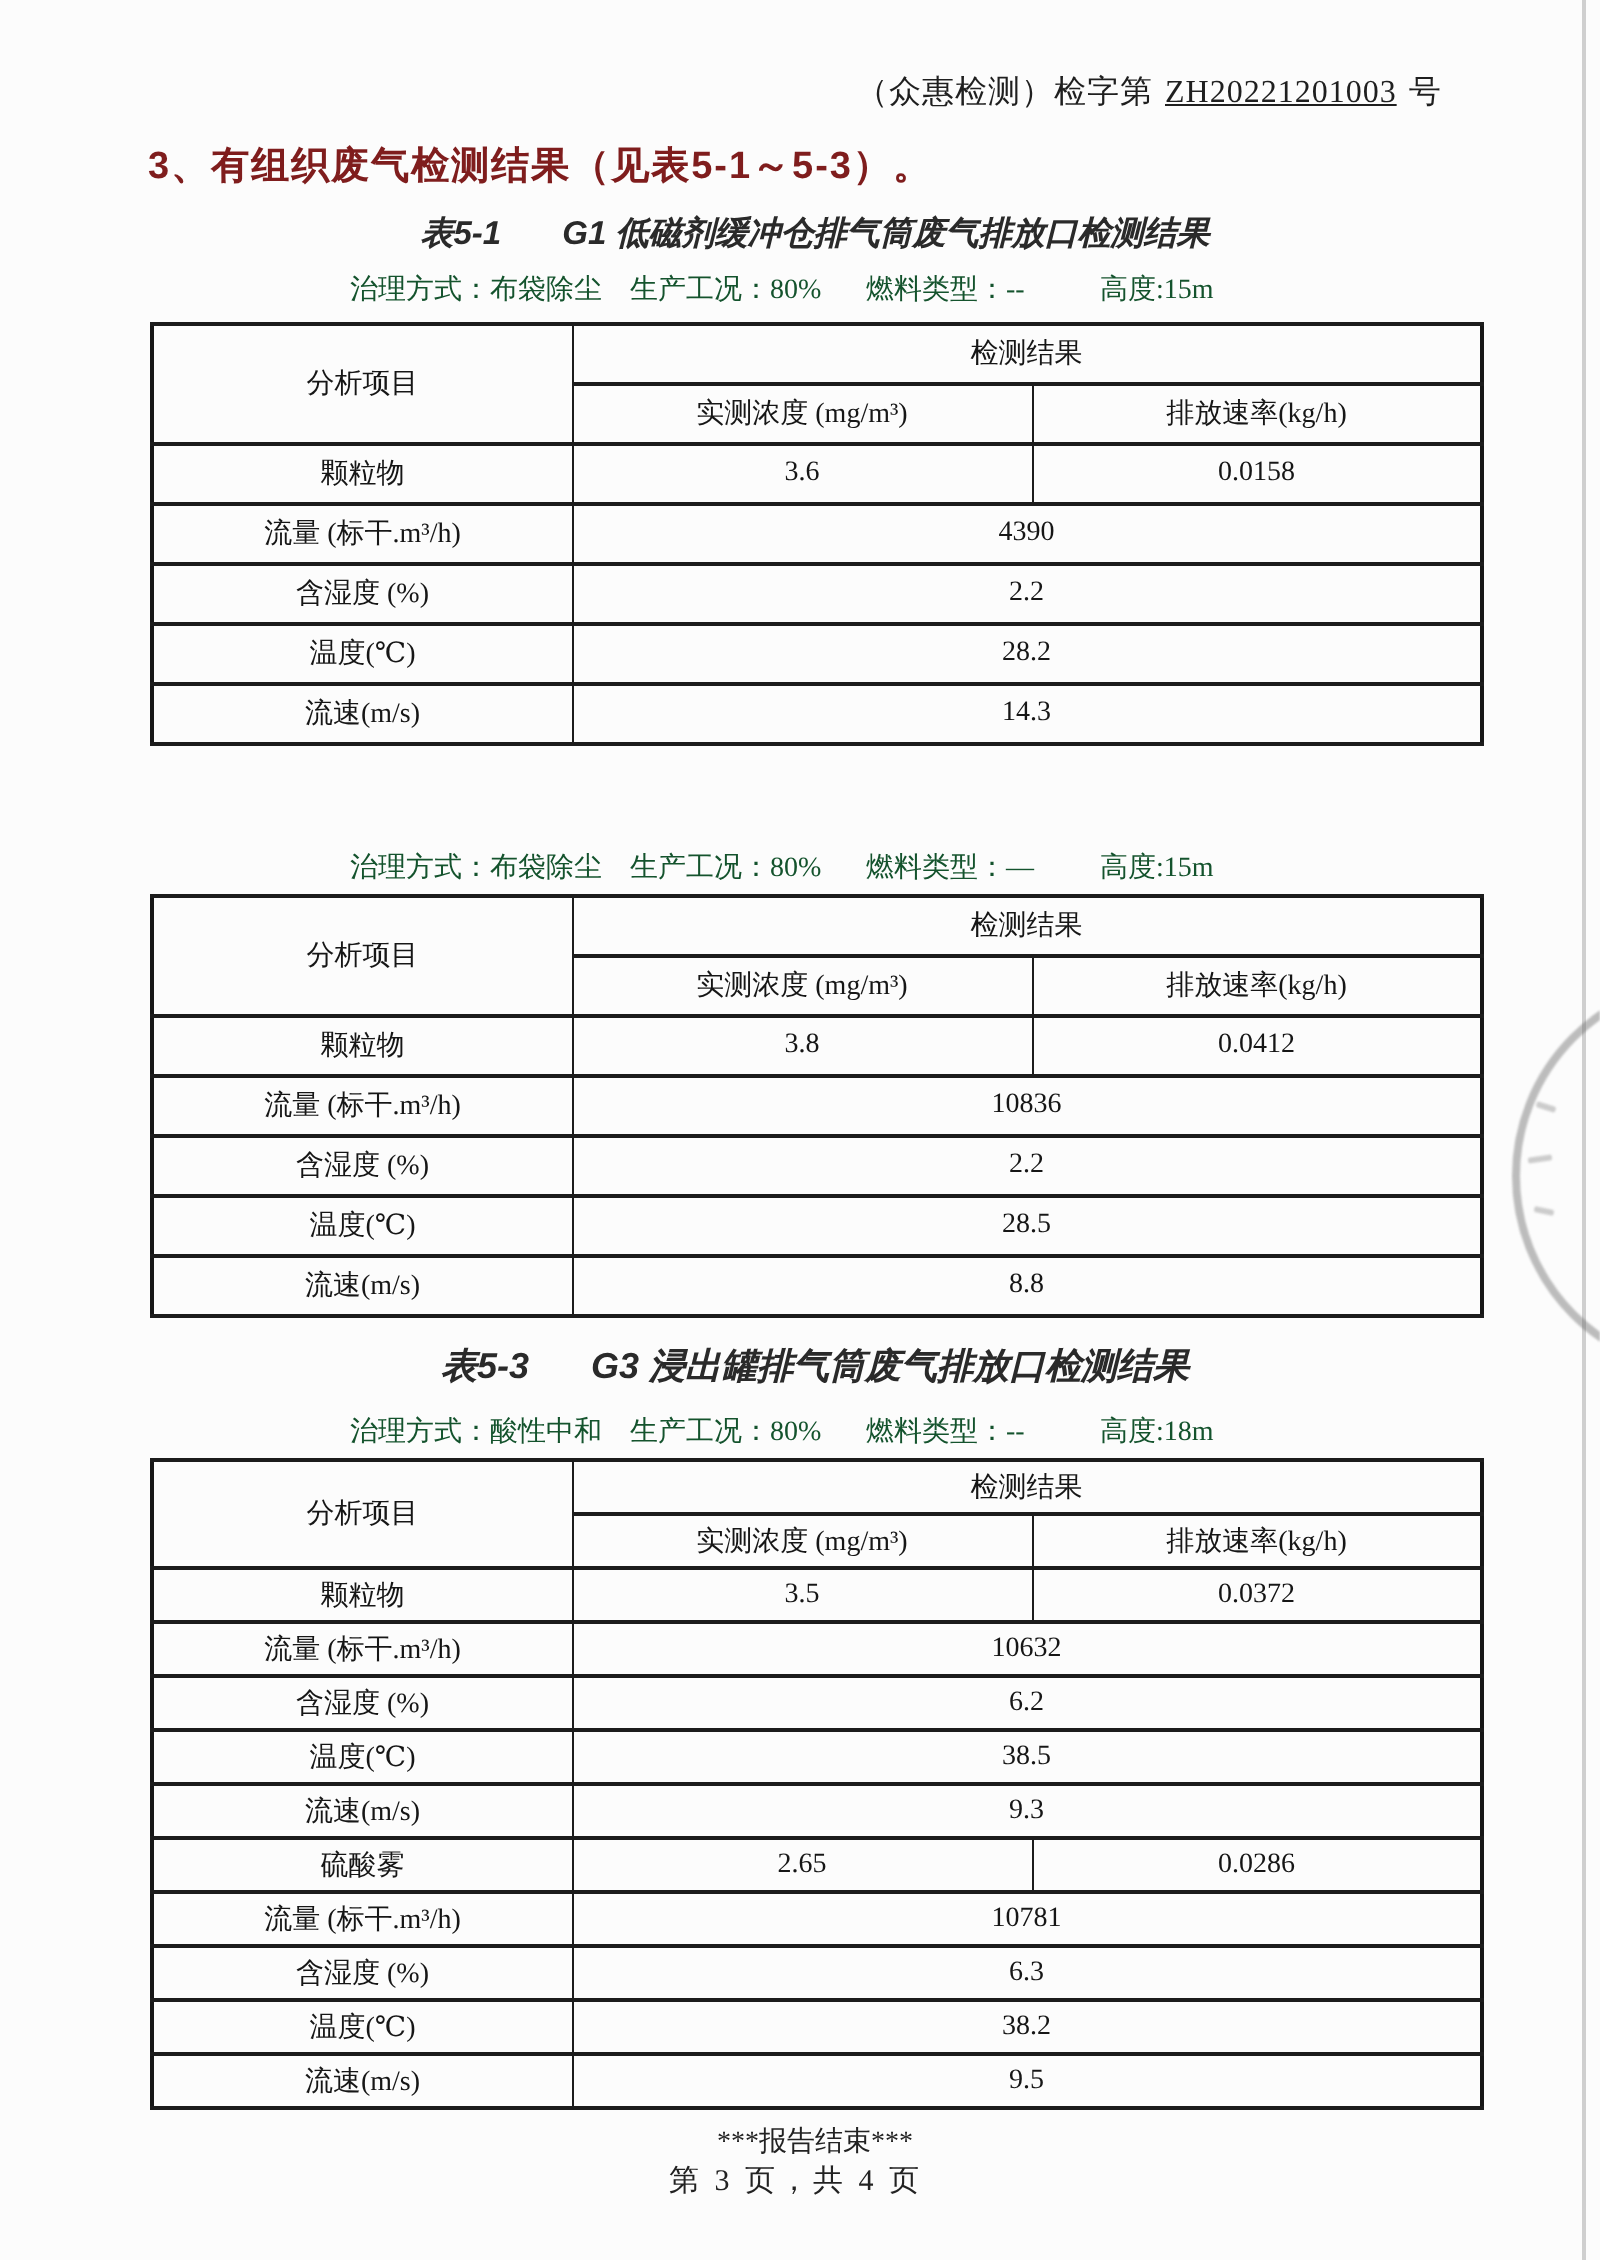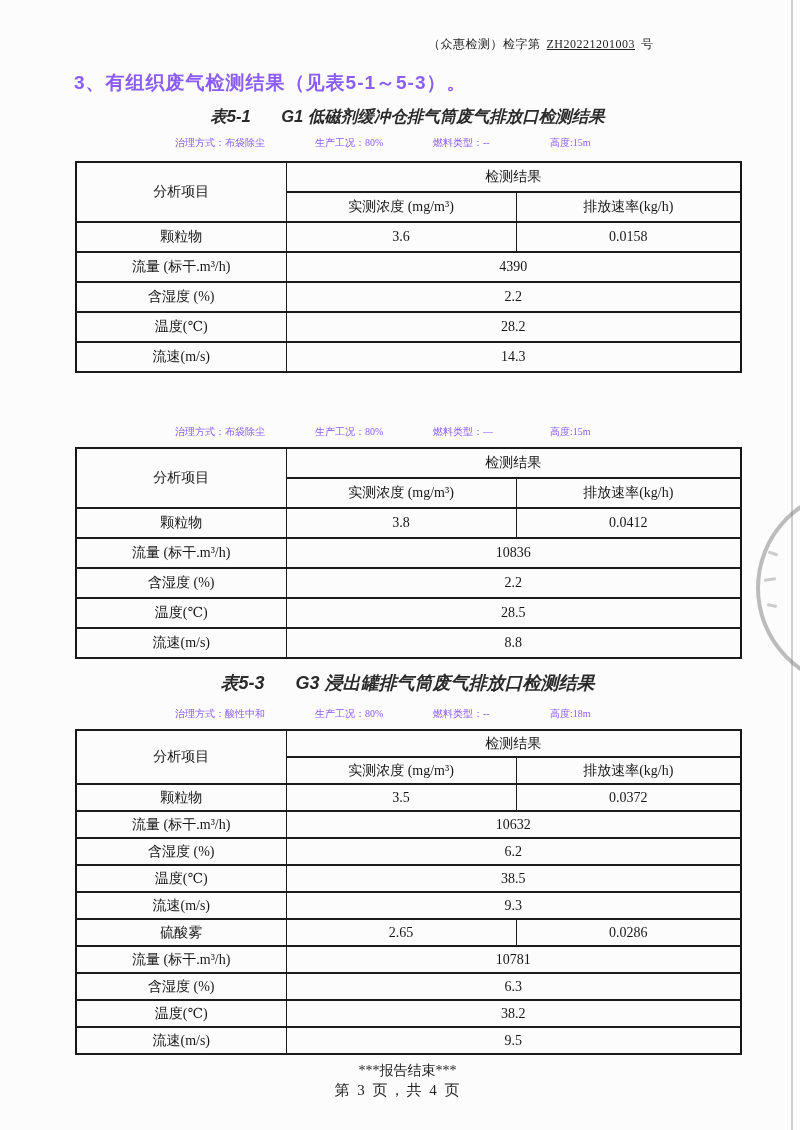--- a/index.html
+++ b/index.html
@@ -2,34 +2,34 @@
 <html><head>
 <meta charset="utf-8">
 <style>
   html,body{margin:0;padding:0;background:#e8e8e8;}
   .page{
     position:relative;width:800px;height:1130px;margin:0 auto;
     background:#fcfcfc;overflow:hidden;color:#1f1f1f;
     font-family:"Liberation Serif","DejaVu Serif",serif;
   }
   .scan-edge{position:absolute;top:0;left:791px;width:2px;height:1130px;background:#cfcfcf;}
-  .doc-header{position:absolute;top:36px;left:428px;font-size:12px;letter-spacing:.5px;white-space:nowrap;}
+  .doc-header{position:absolute;top:36px;left:428px;font-size:16px;letter-spacing:.5px;white-space:nowrap;}
   .doc-header .num{text-decoration:underline;margin:0 6px;letter-spacing:.5px;}
   .section-title{
     position:absolute;top:70px;left:74px;font-size:19px;font-weight:600;letter-spacing:1px;
-    font-family:"Liberation Sans","DejaVu Sans",sans-serif;color:#8b5cf6;white-space:nowrap;
+    font-family:"Liberation Sans","DejaVu Sans",sans-serif;color:#7f1d1d;white-space:nowrap;
   }
   .tbl-title{
     position:absolute;left:75px;width:665px;text-align:center;font-weight:700;
     font-family:"Liberation Sans","DejaVu Sans",sans-serif;color:#2a2a2a;white-space:nowrap;font-style:italic;
   }
   .tbl-title .tno{margin-right:26px;}
   .t1-title,.t2-title{font-size:16.5px;}
   .t3-title{font-size:18px;}
-  .meta-line{position:absolute;left:75px;width:665px;height:20px;font-size:10px;color:#8b5cf6;}
+  .meta-line{position:absolute;left:75px;width:665px;height:20px;font-size:14px;color:#14532d;}
   .meta-line span{position:absolute;top:0;white-space:nowrap;}
   .meta-line .m1{left:100px;}
   .meta-line .m2{left:240px;font-family:Liberation Serif, serif;}
   .meta-line .m3{left:358px;}
   .meta-line .m4{left:475px;}
   table.rpt{
     position:absolute;left:75px;width:665px;border-collapse:collapse;table-layout:fixed;
     font-size:14px;color:#161616;
   }
   table.rpt td{

